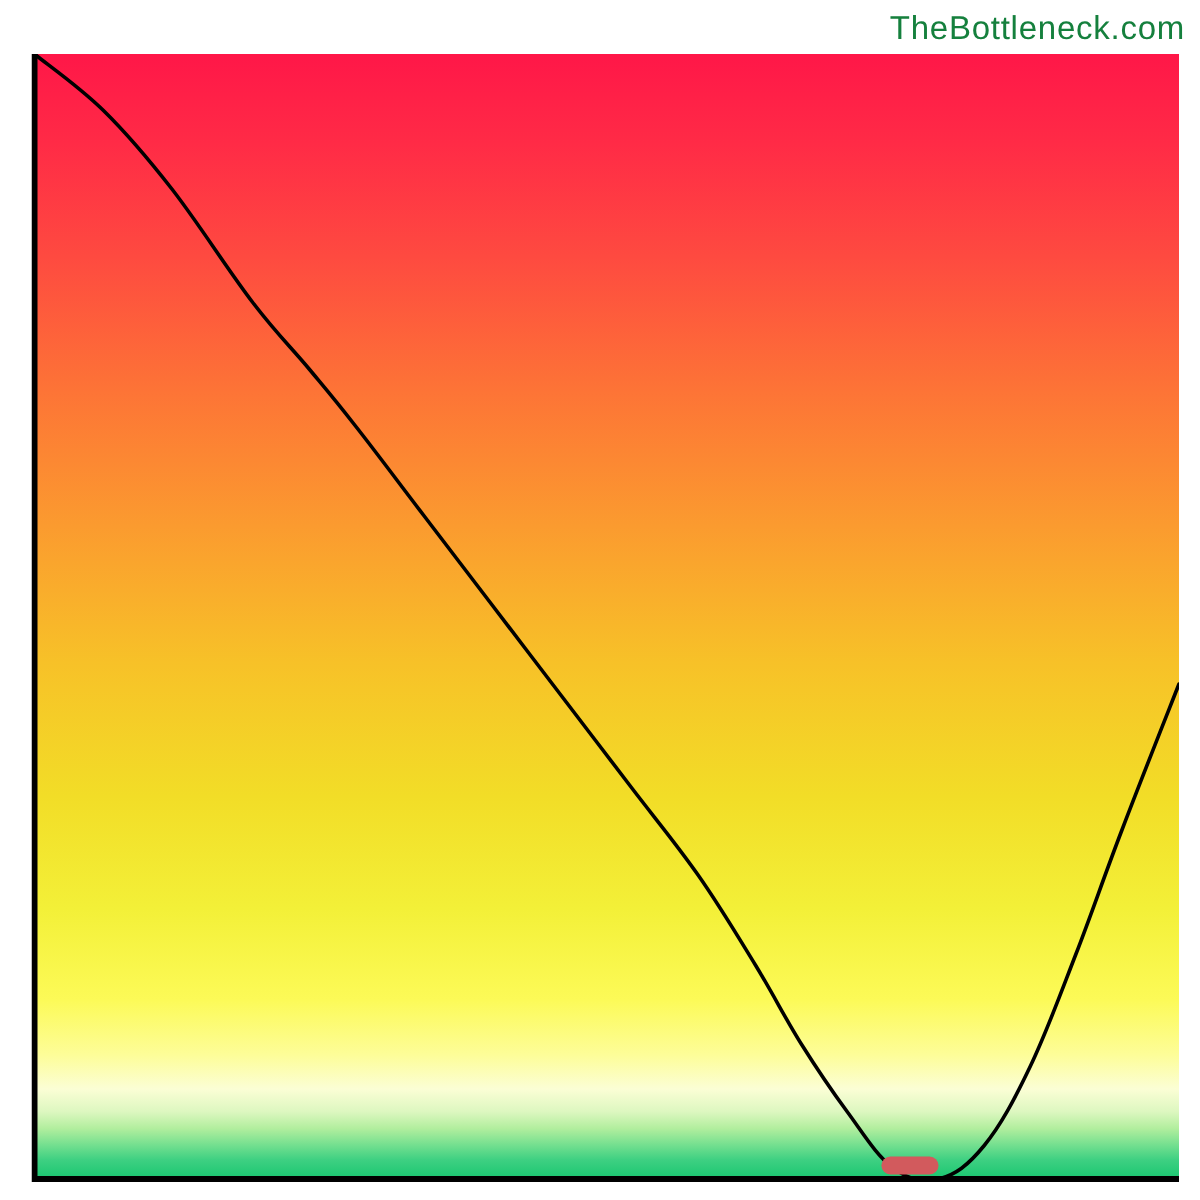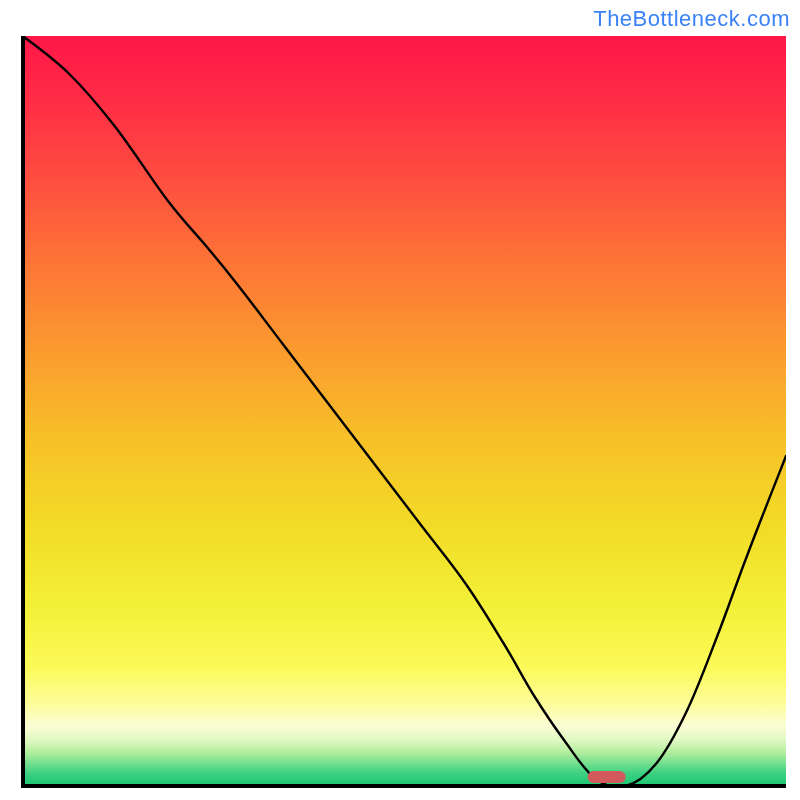--- a/index.html
+++ b/index.html
@@ -1,17 +1,17 @@
 <!DOCTYPE html>
 <html><head>
 <meta charset="utf-8">
 <style>
   * { margin: 0; padding: 0; box-sizing: border-box; }
   body { width: 800px; height: 800px; background: #ffffff; position: relative; font-family: Arial, sans-serif; }
-  .watermark { position: absolute; top: 6px; right: 10px; color: #3b82f6; font-size: 22px; font-weight: 500; letter-spacing: 0.5px; }
+  .watermark { position: absolute; top: 6px; right: 10px; color: #15803d; font-size: 22px; font-weight: 500; letter-spacing: 0.5px; }
   .plot-wrap { position: absolute; left: 21px; top: 36px; width: 765px; height: 752px; }
   .plot-wrap svg { display: block; }
 </style>
 </head>
 <body>
 
 <div class="watermark">TheBottleneck.com</div>
 
 <div class="plot-wrap">
   <svg viewBox="0 0 765 752" width="765" height="752" preserveAspectRatio="none">

